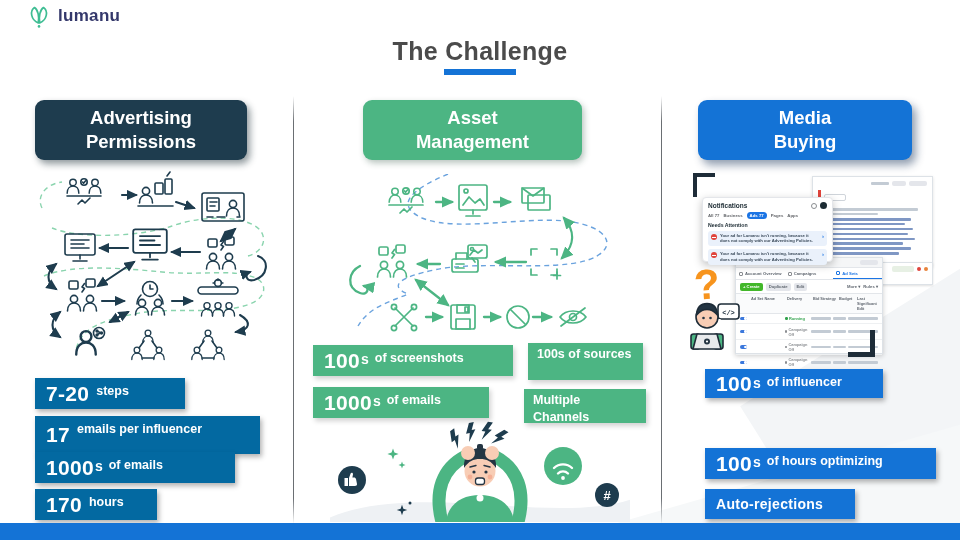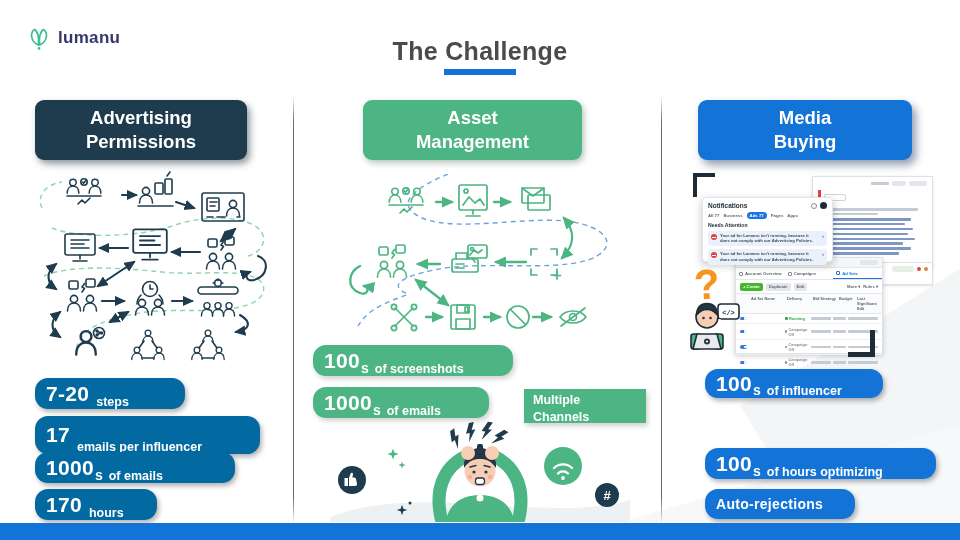--- a/index.html
+++ b/index.html
@@ -6,41 +6,41 @@
   html,body { width:960px; height:540px; }
   body { font-family:"Liberation Sans", sans-serif; background:#fff; overflow:hidden; }
   .slide { position:relative; width:960px; height:540px; background:#ffffff; overflow:hidden; }
 
   
   .bgshape { position:absolute; background:#f2f4f6; z-index:0; }
   .bgshape.s1 { left:790px; top:260px; width:460px; height:320px; transform:rotate(-32deg); background:#f3f5f7; }
   .bgshape.s2 { left:540px; top:475px; width:520px; height:220px; transform:rotate(-16deg); background:#f6f8f9; }
 
   
-  .logo { position:absolute; left:27px; top:25px; display:flex; align-items:center; gap:7px; z-index:5; }
+  .logo { position:absolute; left:27px; top:3px; display:flex; align-items:center; gap:7px; z-index:5; }
   .logo-text { font-size:17px; font-weight:800; color:#34386b; letter-spacing:.3px; }
 
   
   .title { position:absolute; left:0; right:0; top:37px; text-align:center; font-size:25px; font-weight:800; color:#4b4b4b; letter-spacing:.3px; z-index:5; white-space:pre-line; }
   .title-underline { position:absolute; left:444px; top:69px; width:72px; height:6px; background:#1473d6; z-index:5; }
 
   
   .vdiv { position:absolute; top:96px; width:1px; height:428px; z-index:2;
           background:linear-gradient(to bottom, rgba(80,85,90,0), rgba(80,85,90,.85) 6%, rgba(80,85,90,.85) 94%, rgba(80,85,90,0)); }
 
   
   .colhead { position:absolute; border-radius:9px; color:#fff; display:flex; align-items:center; justify-content:center;
              text-align:center; font-size:18.5px; font-weight:800; line-height:1.3; white-space:pre-line; z-index:3; }
   .colhead.navy  { background:#1e3c4e; box-shadow:3px 4px 7px rgba(10,30,40,.45); }
   .colhead.green { background:#4cb583; box-shadow:2px 3px 6px rgba(20,60,40,.3); }
   .colhead.blue  { background:#1473d6; box-shadow:4px 5px 8px rgba(10,40,80,.45); }
 
   
-  .stat { position:absolute; color:#fff; display:flex; align-items:flex-end; padding:0 11px; z-index:3;
-          box-shadow:2px 3px 5px rgba(0,0,0,.3);border-radius:13px; }
+  .stat { position:absolute; color:#fff; display:flex; align-items:flex-start; padding:6px 11px; z-index:3;
+          box-shadow:2px 3px 5px rgba(0,0,0,.3); }
   .stat.navy  { background:#0369a1; }
   .stat.green { background:#4cb583; box-shadow:2px 3px 5px rgba(0,0,0,.18); }
   .stat.blue  { background:#1473d6; }
   .stat .v   { font-size:21px; font-weight:800; letter-spacing:.3px; align-self:center; }
   .stat .sfx { font-size:14px; font-weight:800; margin-left:1px; }
   .stat .l   { font-size:12.5px; font-weight:700; margin-left:6px; }
   .stat.textonly .v { font-size:14px; }
   .sidestat { position:absolute; background:#4cb583; color:#fff; font-size:12.5px; font-weight:800; line-height:1.35;
               padding:3px 9px; z-index:3; box-shadow:2px 3px 5px rgba(0,0,0,.18); }
 
@@ -641,20 +641,21 @@
   <div class="stat green" style="left:313px;top:345px;width:200px;height:31px">
     <span class="v">100</span>
       <span class="sfx">s</span>
       <span class="l">of screenshots</span>
   </div>
   <div class="stat green" style="left:313px;top:387px;width:176px;height:31px">
     <span class="v">1000</span>
       <span class="sfx">s</span>
       <span class="l">of emails</span>
   </div>
+  <div class="sidestat" style="left:528px;top:343px;width:115px;height:37px">100s of sources</div>
   <div class="sidestat" style="left:524px;top:389px;width:122px;height:34px">Multiple Channels</div>
 
   <div class="stat blue" style="left:705px;top:369px;width:178px;height:29px">
     <span class="v">100</span>
       <span class="sfx">s</span>
       <span class="l">of influencer</span>
   </div>
   <div class="stat blue" style="left:705px;top:448px;width:231px;height:31px">
     <span class="v">100</span>
       <span class="sfx">s</span>

